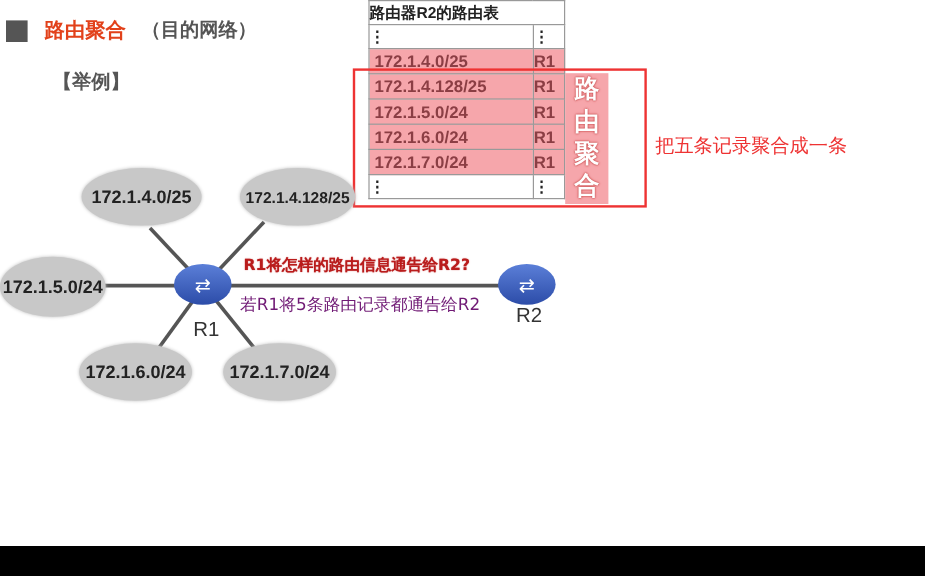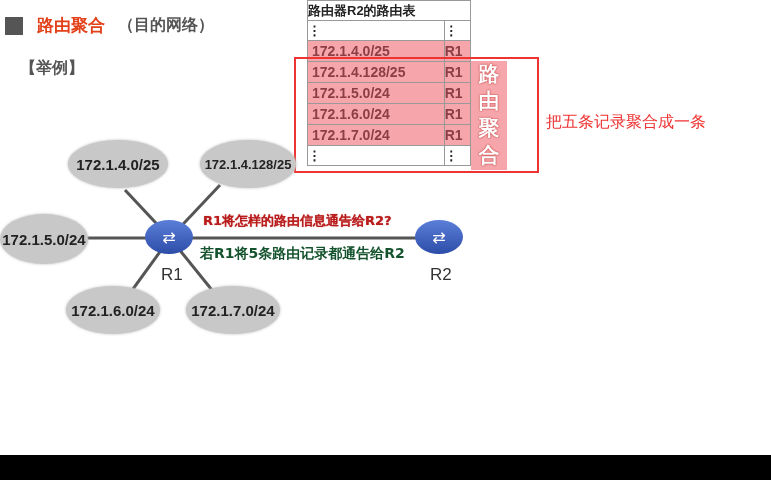--- a/index.html
+++ b/index.html
@@ -1,33 +1,33 @@
 <!DOCTYPE html>
 <html><head>
 <meta charset="utf-8">
 <style>
 *{box-sizing:border-box;margin:0;padding:0}
 body{width:771px;height:480px;background:#fff;position:relative;overflow:hidden;font-family:"DejaVu Sans","Liberation Sans",sans-serif}
 .abs{position:absolute}
 .sq{left:5px;top:17px;width:18px;height:18px;background:#555}
 .t-red{left:37px;top:14px;font-size:17px;font-weight:bold;color:#e2411a}
 .t-gray{left:118px;top:15px;font-size:16px;font-weight:bold;color:#555}
-.ex{left:20px;top:58px;font-size:16px;font-weight:bold;color:#555}
+.ex{left:44px;top:58px;font-size:16px;font-weight:bold;color:#555}
 .tbl{left:307px;top:0;width:164px;border-collapse:collapse;font-family:"Liberation Sans",sans-serif;font-weight:bold;font-size:13px}
 .tbl td{border:1px solid #999;text-align:left;height:20px;color:#222;padding:0}
 .tbl .pk td{background:#f6a6ab;color:#8b3e44;font-size:14px;height:21px}
 .tbl .pk td.net{text-align:left;padding-left:4px}
 .side{left:471px;top:61px;width:36px;height:109px;background:#f6a6ab;color:#fff;font-weight:bold;font-size:21px;text-align:center;line-height:27px;text-shadow:0 0 2px #c44,0 0 1px #a22}
 .rbox{left:294px;top:57px;width:245px;height:116px;border:2px solid #ee3333}
 .note{left:546px;top:112px;font-size:16px;color:#ee3333}
 .cloud{background:#c8c8c8;border-radius:50%;box-shadow:0 0 3px #bbb;display:flex;align-items:center;justify-content:center;font-family:"Liberation Sans",sans-serif;font-weight:bold;font-size:15px;color:#222}
 .rt{width:48px;height:34px;border-radius:50%;background:linear-gradient(#5b7fd8,#2c4ca8);display:flex;align-items:center;justify-content:center;color:#fff;font-size:16px}
 .rlab{font-family:"Liberation Sans",sans-serif;font-size:17px;color:#333}
 .q{left:203px;top:212px;font-size:13px;font-weight:bold;color:#b91c1c;text-shadow:0 0 1px #c55}
-.q2{left:200px;top:245px;font-size:14px;font-weight:bold;color:#14532d}
+.q2{left:200px;top:245px;font-size:14px;font-weight:normal;color:#701a75}
 .bar{left:0;top:455px;width:771px;height:25px;background:#000}
 </style>
 </head>
 <body>
 
 <div class="abs sq"></div>
 <div class="abs t-red">路由聚合</div>
 <div class="abs t-gray">（目的网络）</div>
 <div class="abs ex">【举例】</div>
 
@@ -88,18 +88,18 @@
 
 <div class="abs cloud" style="left:68px;top:140px;width:100px;height:48px">172.1.4.0/25</div>
 <div class="abs cloud" style="left:200px;top:140px;width:96px;height:48px;font-size:13px">172.1.4.128/25</div>
 <div class="abs cloud" style="left:0;top:214px;width:88px;height:50px">172.1.5.0/24</div>
 <div class="abs cloud" style="left:66px;top:286px;width:94px;height:48px">172.1.6.0/24</div>
 <div class="abs cloud" style="left:186px;top:286px;width:94px;height:48px">172.1.7.0/24</div>
 
 <div class="abs rt" style="left:145px;top:220px">⇄</div>
 <div class="abs rlab" style="left:161px;top:265px">R1</div>
 <div class="abs rt" style="left:415px;top:220px">⇄</div>
-<div class="abs rlab" style="left:430px;top:265px">R2</div>
+<div class="abs rlab" style="left:430px;top:253px">R2</div>
 
 <div class="abs q">R1将怎样的路由信息通告给R2?</div>
 <div class="abs q2">若R1将5条路由记录都通告给R2</div>
 
 <div class="abs bar"></div>
 
 </body></html>

